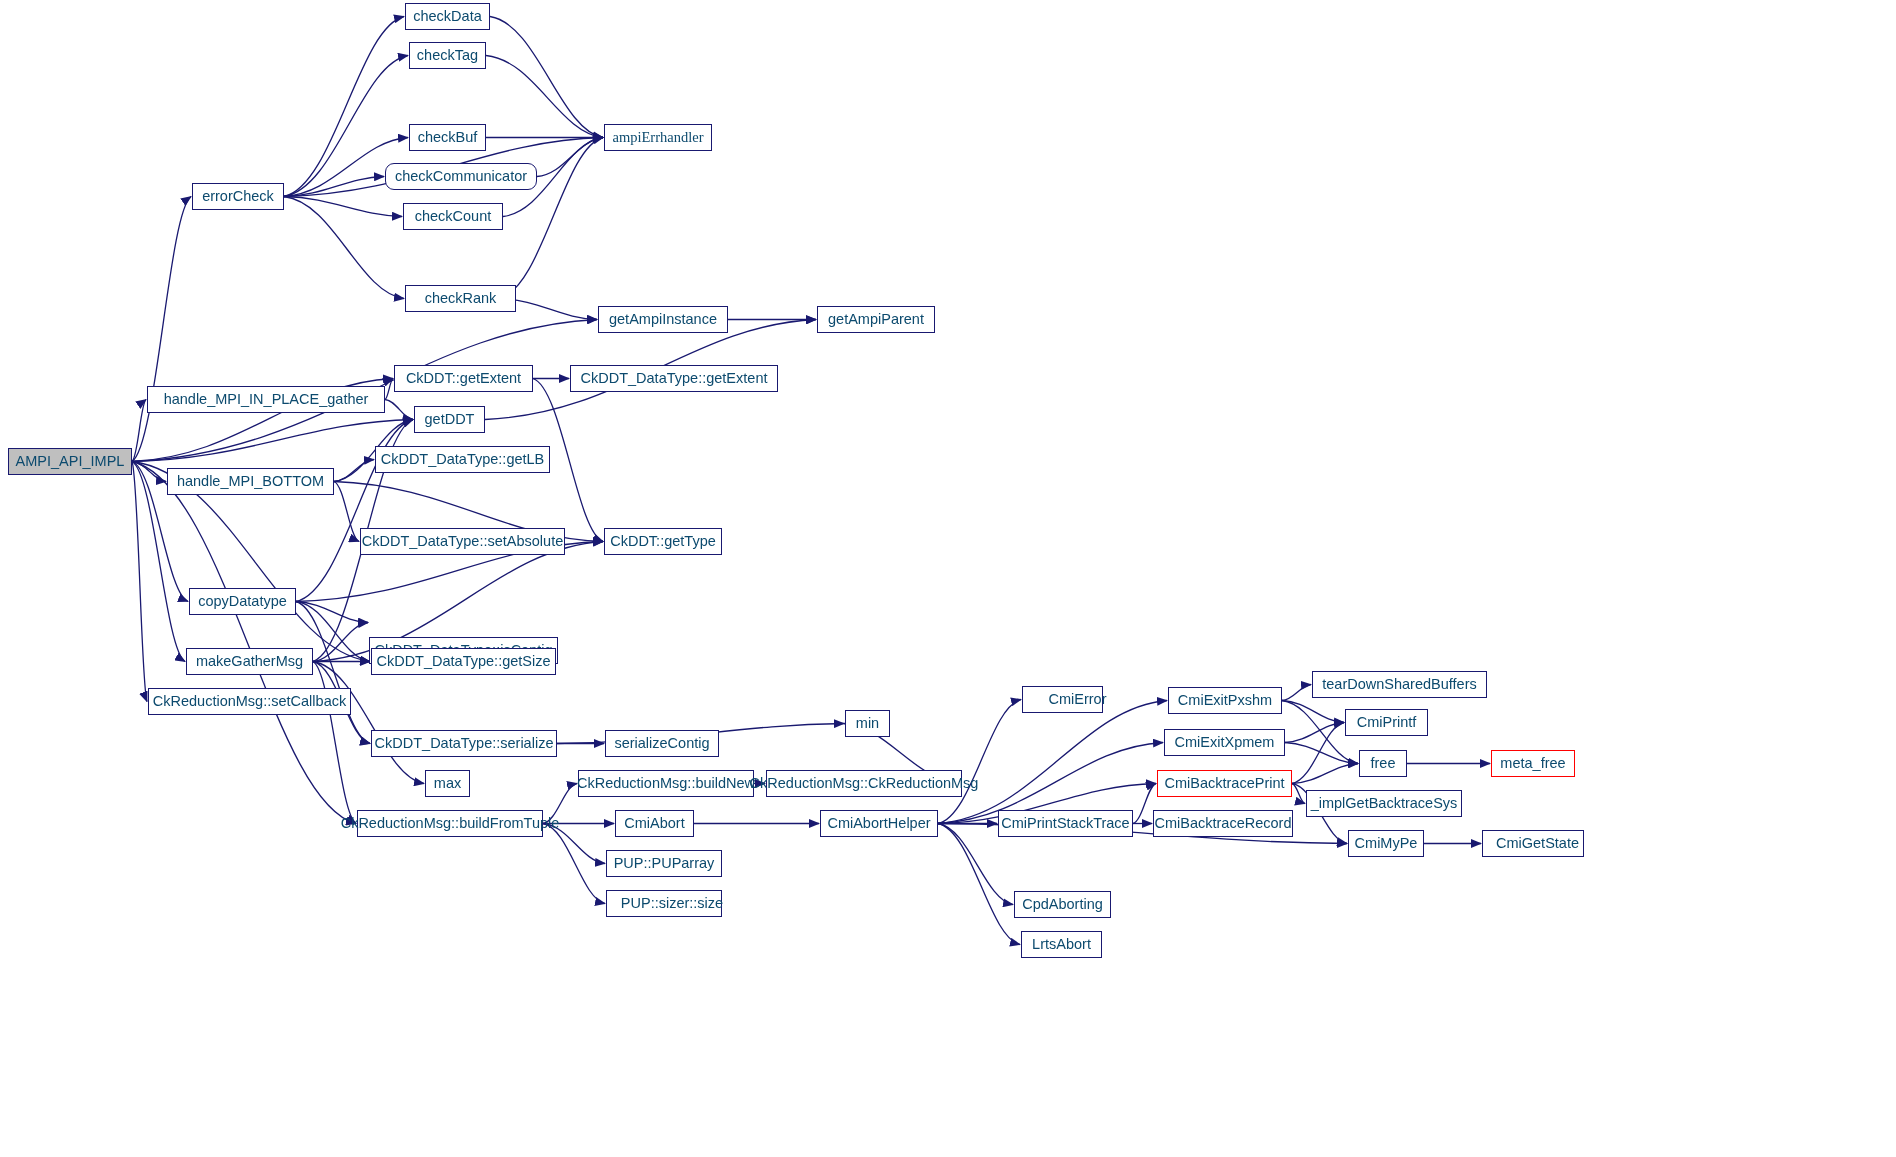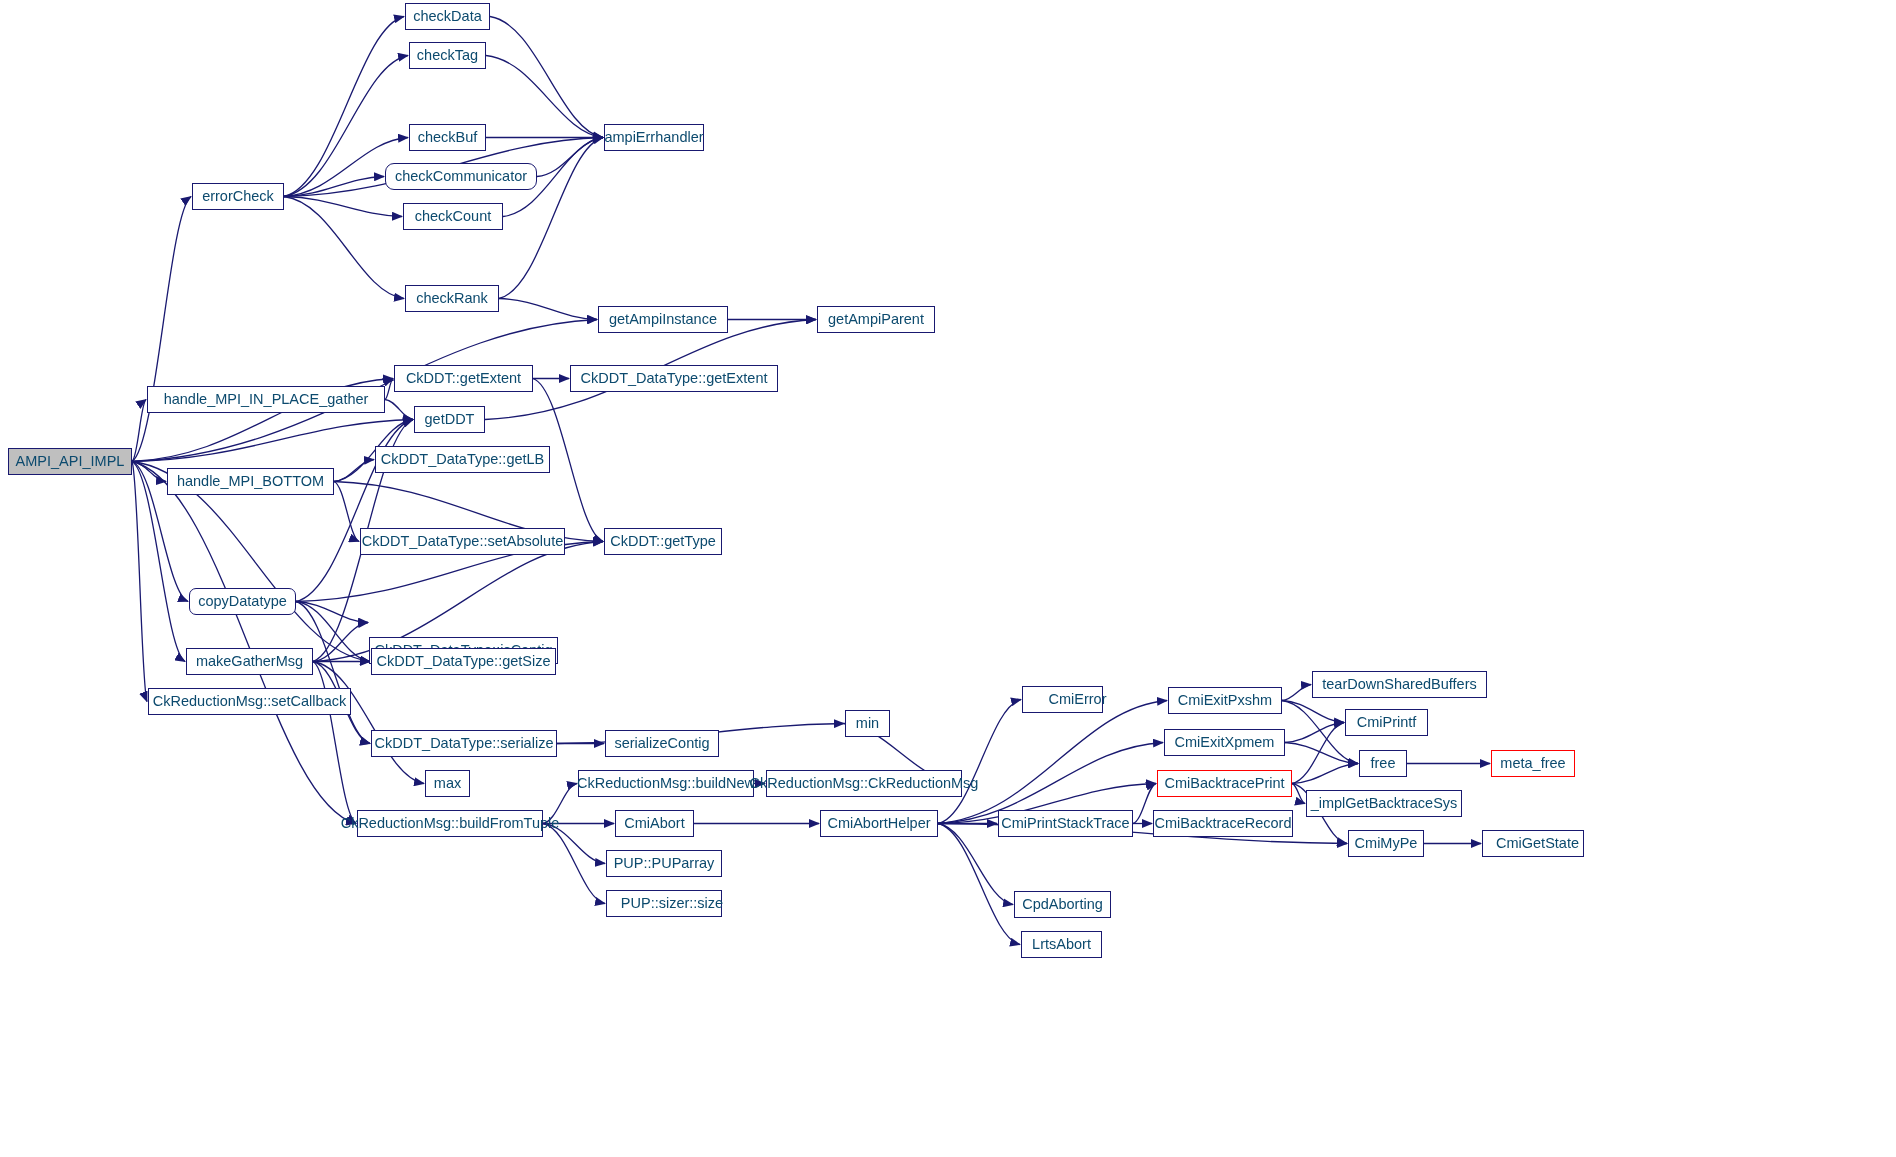--- a/index.html
+++ b/index.html
@@ -134,37 +134,37 @@
         <path d="M1292,783.5 C1297.46,784.7 1300.06,802.3 1305,803.5" marker-end="url(#ah)"></path>
         <path d="M1292,783.5 C1315.1,787.1 1326.1,839.9 1347,843.5" marker-end="url(#ah)"></path>
         <path d="M1407,763.5 C1441.86,763.5 1458.46,763.5 1490,763.5" marker-end="url(#ah)"></path>
         <path d="M1424,843.5 C1447.94,843.5 1459.34,843.5 1481,843.5" marker-end="url(#ah)"></path>
       </g>
   </svg>
   <div id="node-layer">
       <div class="node" style="left: 405px; top: 3px; width: 85px;">checkData</div>
       <div class="node" style="left: 409px; top: 42px; width: 77px;">checkTag</div>
       <div class="node" style="left: 409px; top: 124px; width: 77px;">checkBuf</div>
-      <div class="node" style="left: 604px; top: 124px; width: 100px;">ampiErrhandler</div>
+      <div class="node" style="left: 604px; top: 124px; width: 108px; font-family: Liberation Serif, serif;">ampiErrhandler</div>
       <div class="node" style="left: 385px; top: 163px; width: 152px; border-radius: 9px;">checkCommunicator</div>
       <div class="node" style="left: 192px; top: 183px; width: 92px;">errorCheck</div>
       <div class="node" style="left: 403px; top: 203px; width: 100px;">checkCount</div>
-      <div class="node" style="left: 405px; top: 285px; width: 94px;">checkRank</div>
+      <div class="node" style="left: 405px; top: 285px; width: 111px;">checkRank</div>
       <div class="node" style="left: 598px; top: 306px; width: 130px;">getAmpiInstance</div>
       <div class="node" style="left: 817px; top: 306px; width: 118px;">getAmpiParent</div>
       <div class="node" style="left: 394px; top: 365px; width: 139px;">CkDDT::getExtent</div>
       <div class="node" style="left: 570px; top: 365px; width: 208px;">CkDDT_DataType::getExtent</div>
       <div class="node" style="left: 147px; top: 386px; width: 238px;">handle_MPI_IN_PLACE_gather</div>
       <div class="node" style="left: 414px; top: 406px; width: 71px;">getDDT</div>
       <div class="node root" style="left: 8px; top: 448px; width: 124px;">AMPI_API_IMPL</div>
       <div class="node" style="left: 375px; top: 446px; width: 175px;">CkDDT_DataType::getLB</div>
       <div class="node" style="left: 167px; top: 468px; width: 167px;">handle_MPI_BOTTOM</div>
       <div class="node" style="left: 360px; top: 528px; width: 205px;">CkDDT_DataType::setAbsolute</div>
       <div class="node" style="left: 604px; top: 528px; width: 118px;">CkDDT::getType</div>
-      <div class="node" style="left: 189px; top: 588px; width: 107px; border-radius: 7px;">copyDatatype</div>
+      <div class="node" style="left: 189px; top: 588px; width: 107px;">copyDatatype</div>
       <div class="node" style="left: 369px; top: 609px; width: 189px; margin-top: 28px;">CkDDT_DataType::isContig</div>
       <div class="node" style="left: 186px; top: 648px; width: 127px;">makeGatherMsg</div>
       <div class="node" style="left: 371px; top: 648px; width: 185px;">CkDDT_DataType::getSize</div>
       <div class="node" style="left: 1312px; top: 671px; width: 175px;">tearDownSharedBuffers</div>
       <div class="node" style="left: 1022px; top: 686px; width: 81px; padding-left: 30px;">CmiError</div>
       <div class="node" style="left: 1168px; top: 687px; width: 114px;">CmiExitPxshm</div>
       <div class="node" style="left: 148px; top: 688px; width: 203px;">CkReductionMsg::setCallback</div>
       <div class="node" style="left: 1345px; top: 709px; width: 83px;">CmiPrintf</div>
       <div class="node" style="left: 845px; top: 710px; width: 45px;">min</div>
       <div class="node" style="left: 371px; top: 730px; width: 186px;">CkDDT_DataType::serialize</div>

